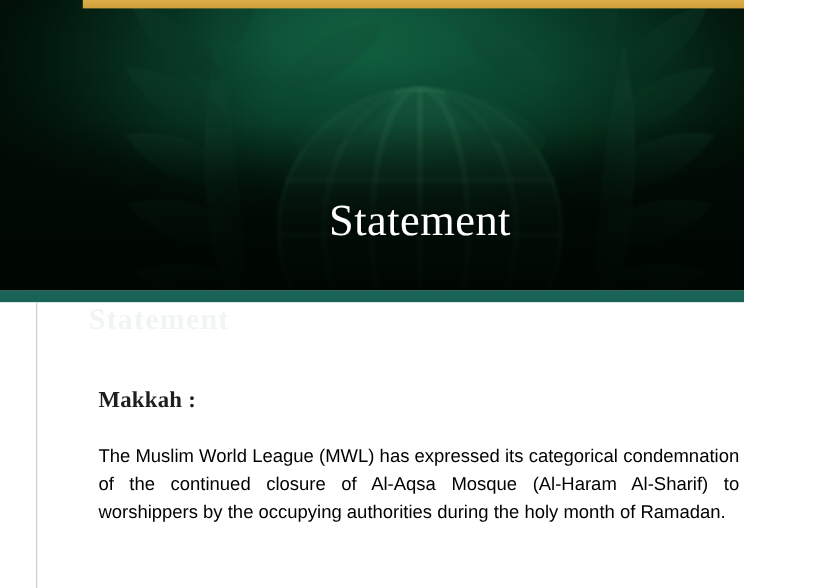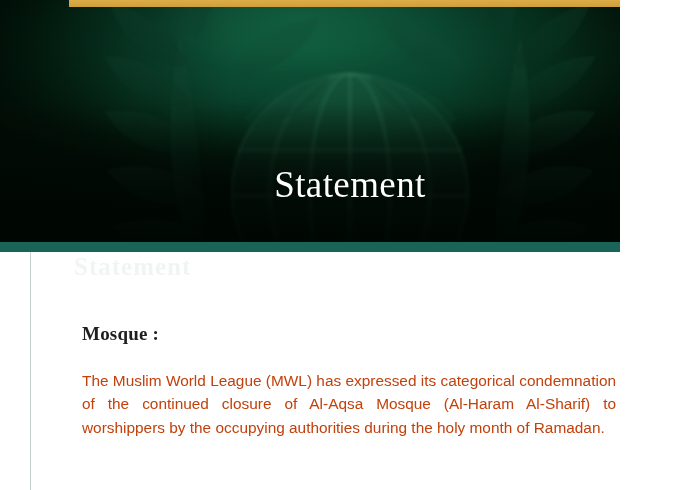--- a/index.html
+++ b/index.html
@@ -168,21 +168,21 @@
     font-family: "Liberation Serif", "DejaVu Serif", serif;
     font-size: 19px;
     font-weight: 700;
     line-height: 1.1;
     letter-spacing: 0.2px;
   }
 
   .body-paragraph {
     margin: 0;
     padding-top: 24px;
-    color: #c2410c;
+    color: #000000;
     font-family: "Liberation Sans", sans-serif;
     font-size: 15.4px;
     line-height: 23.5px;
     text-align: justify;
     text-justify: inter-word;
   }
 </style>
 </head>
 <body>
 
@@ -253,20 +253,20 @@
     <div class="banner-title">Statement</div>
   </div>
 
   <div class="teal-strip"></div>
 
   <div class="doc-body">
     <div class="rule-left"></div>
     <div class="rule-right"></div>
 
     <div class="content">
-      <p class="dateline">Mosque :</p>
+      <p class="dateline">Makkah :</p>
       <p class="body-paragraph">The Muslim World League (MWL) has expressed its categorical condemnation of the continued closure of Al-Aqsa Mosque (Al-Haram Al-Sharif) to worshippers by the occupying authorities during the holy month of Ramadan.</p>
     </div>
   </div>
 
   <div class="watermark">Statement</div>
 
 </div>
 
 </body></html>

